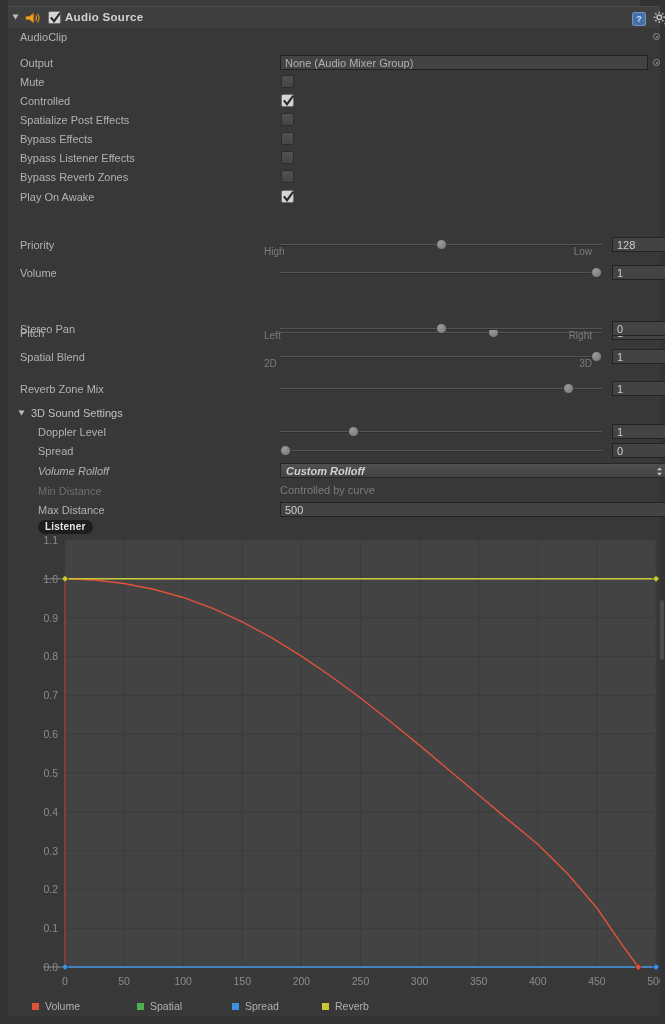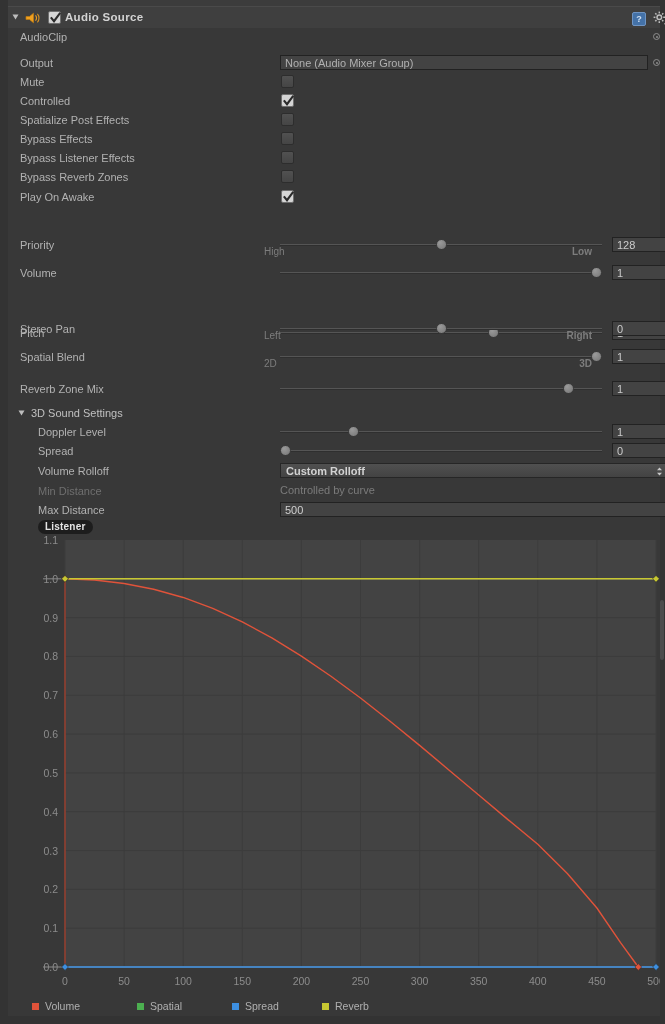--- a/index.html
+++ b/index.html
@@ -59,21 +59,21 @@
   .cbox.on{background:#d5d5d5;border:1px solid #6f6f6f;}
   .cbox.on svg{position:absolute;left:1px;top:0px;}
 
   
   .sld{position:absolute;left:272px;top:8px;width:322px;height:2px;}
   .sld .track{position:absolute;left:0;top:0;width:322px;height:1px;background:#555;border-bottom:1px solid #2f2f2f;}
   .sld .knob{position:absolute;top:-5px;width:11px;height:11px;border-radius:50%;
     background:radial-gradient(circle at 35% 30%,#9a9a9a,#767676);border:1px solid #3b3b3b;box-sizing:border-box;}
   .sublbl{position:absolute;top:10px;font-size:10px;color:#7d7d7d;}
   .sublbl.l{left:256px;}
-  .sublbl.r{right:68px;text-align:right;font-weight:bold;}
+  .sublbl.r{right:68px;text-align:right;}
 
   
   .numfield{position:absolute;left:604px;top:1px;width:56px;height:15px;background:#434343;
     border:1px solid #222;box-sizing:border-box;}
   .numfield span{position:absolute;left:4px;top:1px;font-size:11px;color:#cccccc;}
 
   
   .txtfield{position:absolute;left:272px;top:1px;width:388px;height:15px;background:#434343;
     border:1px solid #222;box-sizing:border-box;}
   .txtfield span{position:absolute;left:4px;top:1px;font-size:11px;color:#cfcfcf;}
@@ -297,21 +297,21 @@
     <div class="lbl indent">Spread</div>
     <div class="sld">
       <div class="track"></div>
       <div class="knob" id="k-spread" style="left: 0px;"></div>
     </div>
     <div class="numfield">
       <span>0</span>
     </div>
   </div>
 
-  <div class="row" style="top:462px;">
+  <div class="row" style="top:462px;font-style:italic;">
     <div class="lbl indent">Volume Rolloff</div>
     <div class="dropdown">
       <span>Custom Rolloff</span>
       <svg class="dd-arrows" viewBox="0 0 7 9">
         <path d="M3.5 0.5 L6 3.2 L1 3.2z" fill="#c9c9c9"></path>
         <path d="M3.5 8.5 L6 5.8 L1 5.8z" fill="#c9c9c9"></path>
       </svg>
     </div>
   </div>
 

